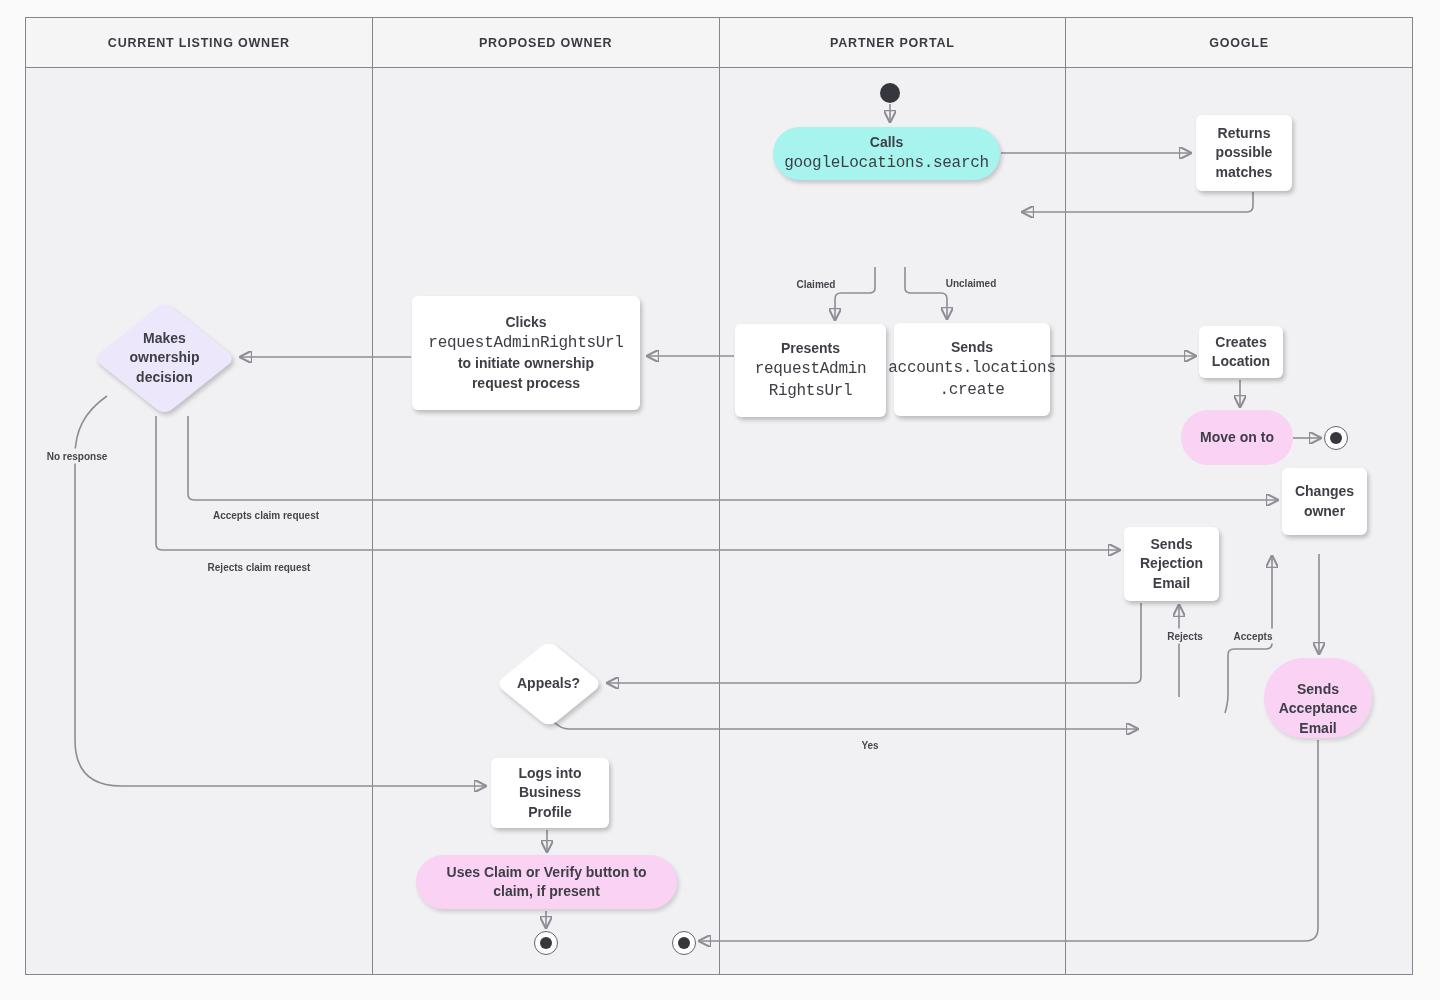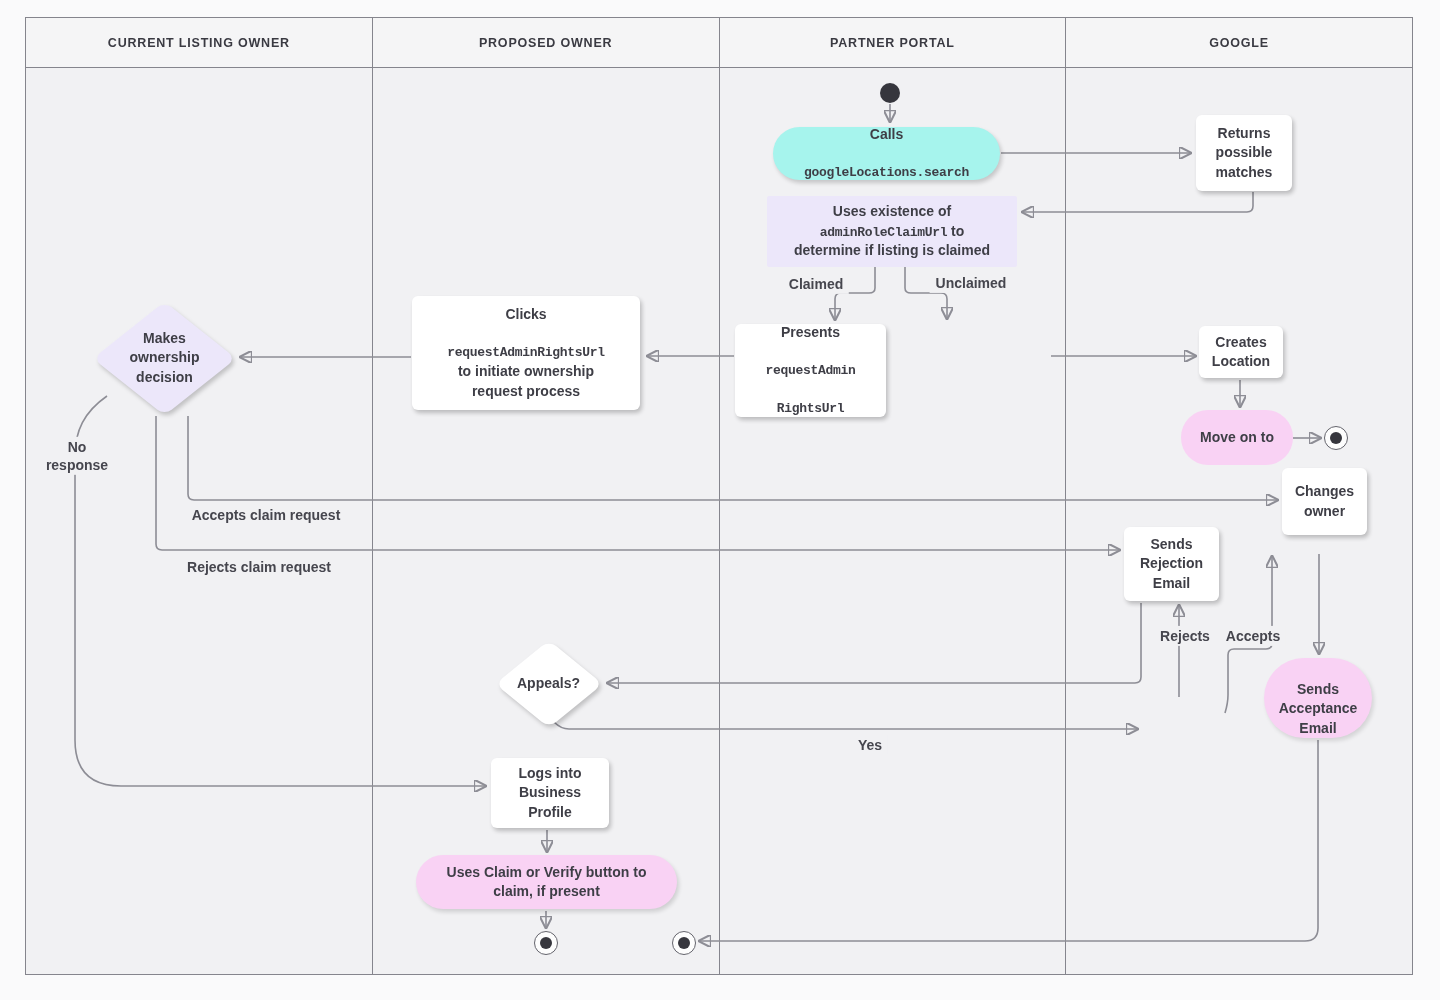--- a/index.html
+++ b/index.html
@@ -20,36 +20,36 @@
   .lane-header{height:50px;background:var(--headerBg);border-bottom:1px solid var(--border);
     display:flex;align-items:center;justify-content:center;
     font-size:12.5px;font-weight:700;letter-spacing:.8px;color:#3a3a42;}
 
   
   svg.edges{position:absolute;left:0;top:0;width:1440px;height:1000px;z-index:1;}
   svg.edges path{stroke:var(--line);stroke-width:1.6;fill:none;}
 
   
   .elabel{position:absolute;transform:translate(-50%,-50%);z-index:2;
-    font-size:14px;font-weight:700;color:#46464e;background:var(--laneBg);
+    font-size:10px;font-weight:700;color:#46464e;background:var(--laneBg);
     padding:1px 6px;white-space:nowrap;line-height:1.3;text-align:center;}
   .elabel.wrap{white-space:normal;width:84px;}
 
   
   .node{position:absolute;z-index:3;display:flex;flex-direction:column;
     align-items:center;justify-content:center;text-align:center;
     font-size:14px;font-weight:700;line-height:1.38;color:var(--text);}
   .box{background:#ffffff;border-radius:6px;box-shadow:2px 3px 4px rgba(0,0,0,.22);}
   .pill{border-radius:27px;}
   .teal{background:var(--teal);box-shadow:2px 3px 4px rgba(0,0,0,.18);justify-content:center;}
   .pinkfill{background:var(--pink);align-items:center;}
   .softshadow{box-shadow:2px 3px 4px rgba(0,0,0,.14);}
   .note{background:var(--lavender);border-radius:2px;}
   .blob{background:var(--pink);border-radius:40px;box-shadow:2px 3px 4px rgba(0,0,0,.12);justify-content:flex-end;}
-  .code{font-family:"Liberation Mono", monospace;font-weight:700;font-size:13px;letter-spacing:-0.3px;margin-top:20px;}
+  .code{font-family:"Liberation Mono", monospace;font-weight:400;font-size:16px;letter-spacing:-0.3px;}
 
   
   .dwrap{position:absolute;z-index:3;filter:drop-shadow(2px 3px 2px rgba(0,0,0,.2));}
   .dshape{position:absolute;left:50%;top:50%;border-radius:10px;}
   .dtext{position:absolute;inset:0;z-index:4;display:flex;align-items:center;justify-content:center;
     text-align:center;font-size:14px;font-weight:700;line-height:1.4;color:var(--text);}
   .d-lav .dshape{background:var(--lavender);}
   .d-white .dshape{background:#ffffff;}
 
   
@@ -123,32 +123,32 @@
 
   <div class="node pill teal" style="left:773px;top:127px;width:227px;height:53px">
     <div>Calls</div>
     <div class="code">googleLocations.search</div>
   </div>
 
   <div class="node box" style="left:1196px;top:115px;width:96px;height:76px">
     <div>Returns possible matches</div>
   </div>
 
-  <div class="node note" style="left:767px;top:196px;width:250px;height:71px">
-    <div>Uses existence of</div>
-    <div><span class="code">adminRoleClaimUrl</span><span> to</span></div>
-    <div>determine if listing is claimed</div>
-  </div>
 
   <div class="node box" style="left:735px;top:324px;width:151px;height:93px">
     <div>Presents</div>
     <div class="code">requestAdmin</div>
     <div class="code">RightsUrl</div>
   </div>
 
+  <div class="node box" style="left:894px;top:323px;width:156px;height:93px">
+    <div>Sends</div>
+    <div class="code">accounts.locations</div>
+    <div class="code">.create</div>
+  </div>
 
   <div class="node box" style="left:412px;top:296px;width:228px;height:114px">
     <div>Clicks</div>
     <div class="code">requestAdminRightsUrl</div>
     <div>to initiate ownership</div>
     <div>request process</div>
   </div>
 
   <div class="dwrap d-lav" style="left:93px;top:301px;width:143px;height:114px">
     <div class="dshape" style="width:101px;height:101px;margin-left:-50.5px;margin-top:-50.5px;transform:scaleY(0.797) rotate(45deg)"></div>

